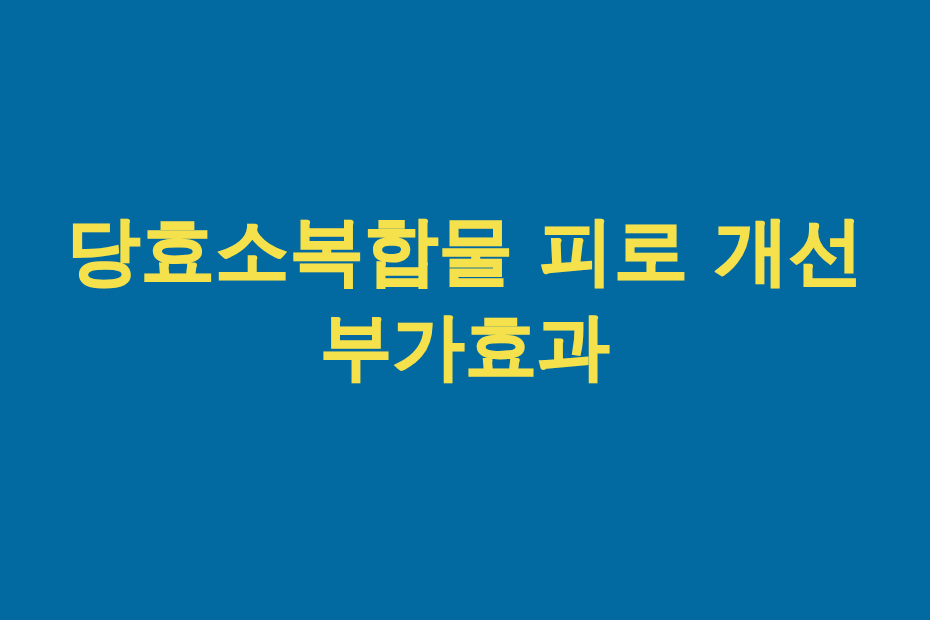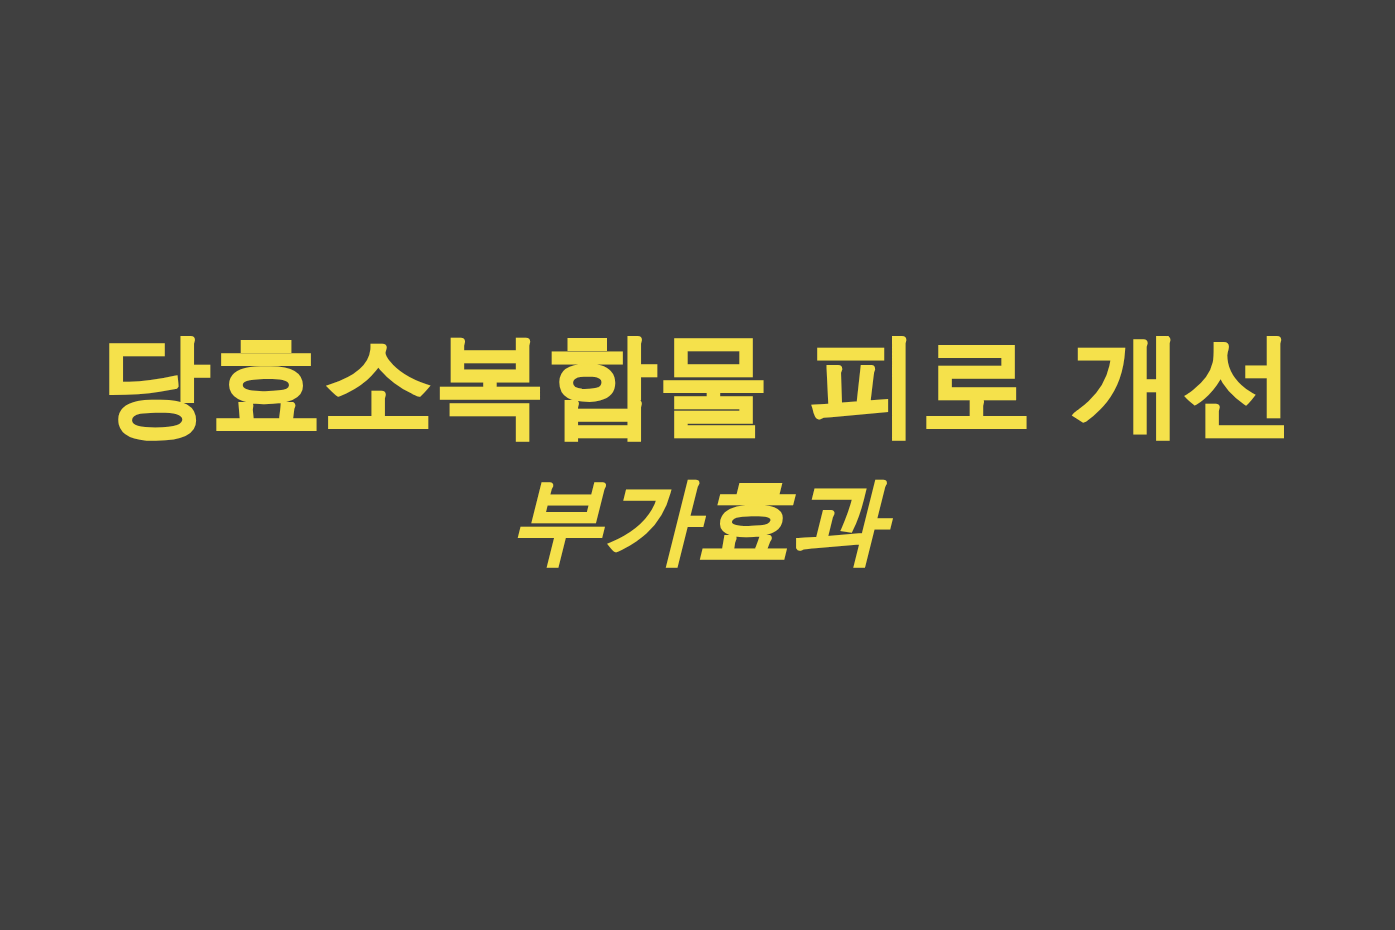--- a/index.html
+++ b/index.html
@@ -48,28 +48,27 @@
     
     -webkit-text-stroke: 1.5px currentColor;
     paint-order: stroke fill;
   }
 
   .title-line.line-1 {
     font-size: 74px;
   }
 
   .title-line.line-2 {
-    font-size: 62px;
-    font-style: italic;
+    font-size: 72px;
   }
 </style>
 </head>
 <body>
 
-<div class="slide" style="background-color: #404040; color: rgb(245, 225, 75);">
+<div class="slide" style="background-color: #0369a1; color: rgb(245, 225, 75);">
 
   <div class="title-block">
 
     <span class="title-line line-1">당효소복합물 피로 개선</span>
 
     <span class="title-line line-2">부가효과</span>
 
   </div>
 
 </div>

